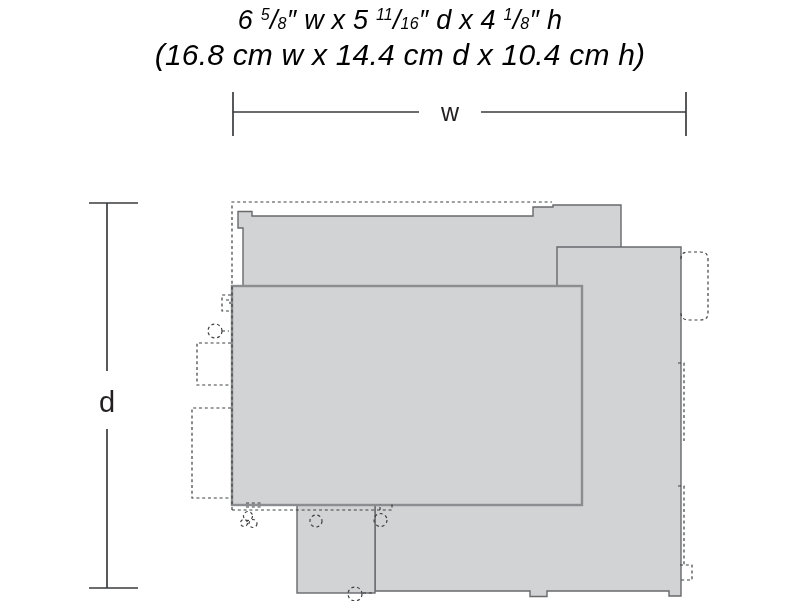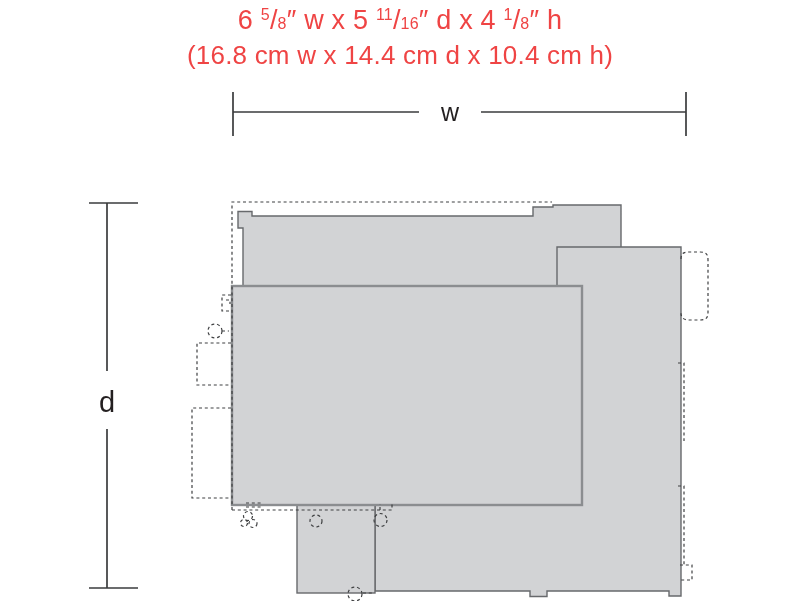--- a/index.html
+++ b/index.html
@@ -7,30 +7,31 @@
     position:relative;
     width:800px;height:601px;
     background:#ffffff;
     overflow:hidden;
     font-family:"Liberation Sans",sans-serif;
   }
   .title-block{
     position:absolute;
     top:5px;left:0;width:100%;
     text-align:center;
-    color:#ef4444;
+    color:#000000;
+    font-style:italic;
     -webkit-font-smoothing:antialiased;
   }
   .title-line1{
     font-size:27px;
     line-height:30px;
     letter-spacing:0.2px;
   }
   .title-line2{
-    font-size:26px;
+    font-size:30px;
     line-height:28px;
     letter-spacing:0.2px;
     margin-top:2px;
   }
   .t-base{font-size:27px;}
   .t-sup{font-size:16px;position:relative;top:-9px;}
   .t-den{font-size:16px;}
   svg{position:absolute;top:0;left:0;}
   .dim-label{
     font-family:"Liberation Sans",sans-serif;

